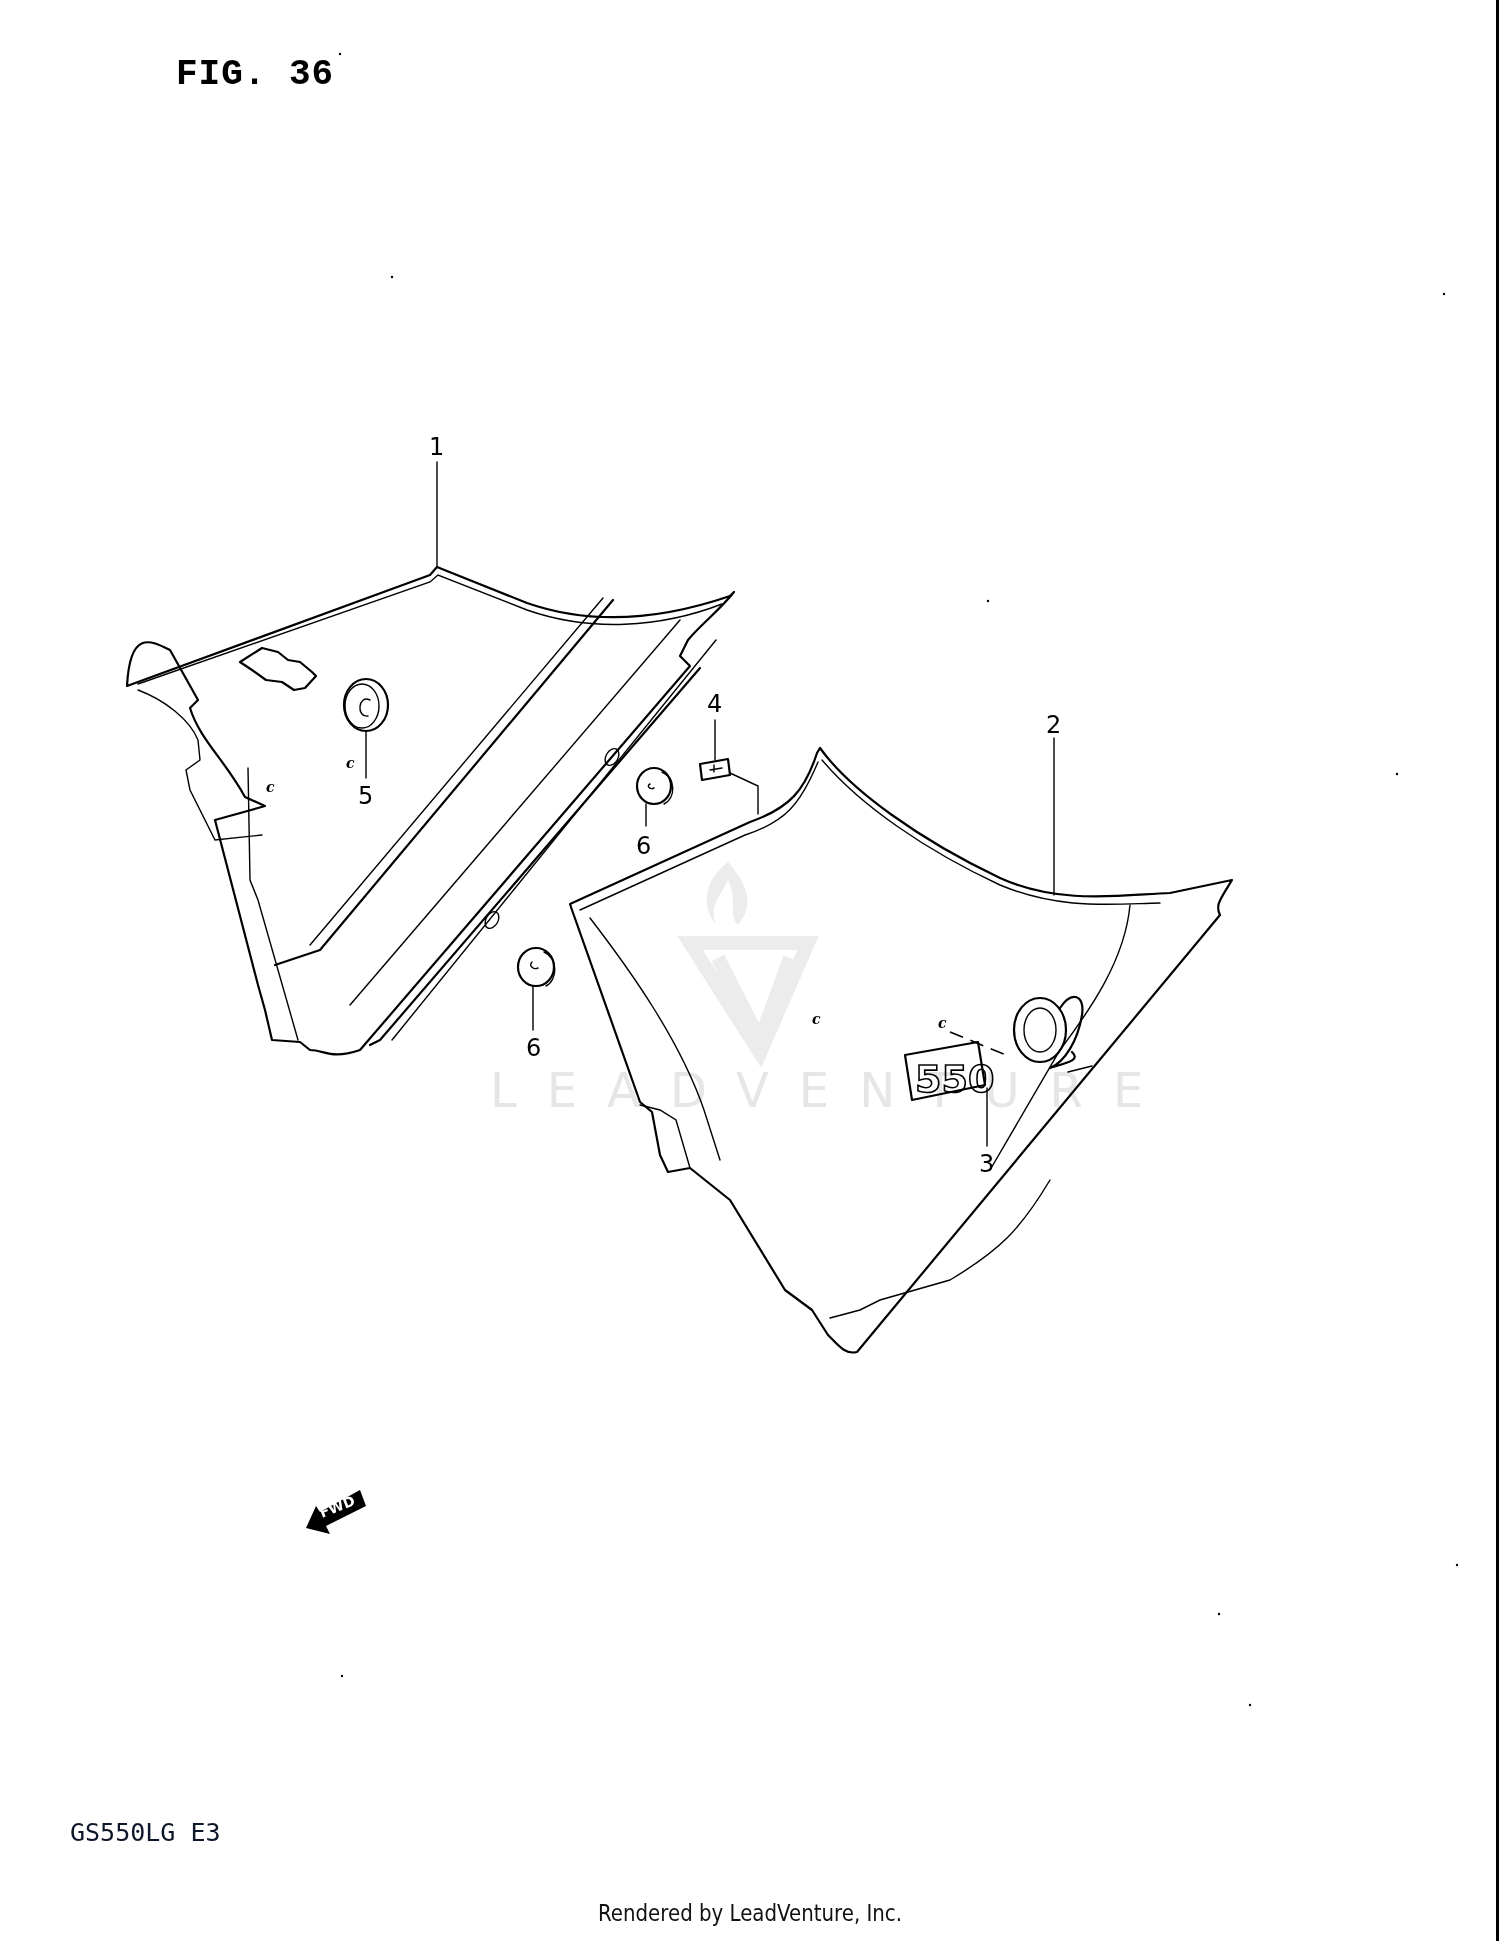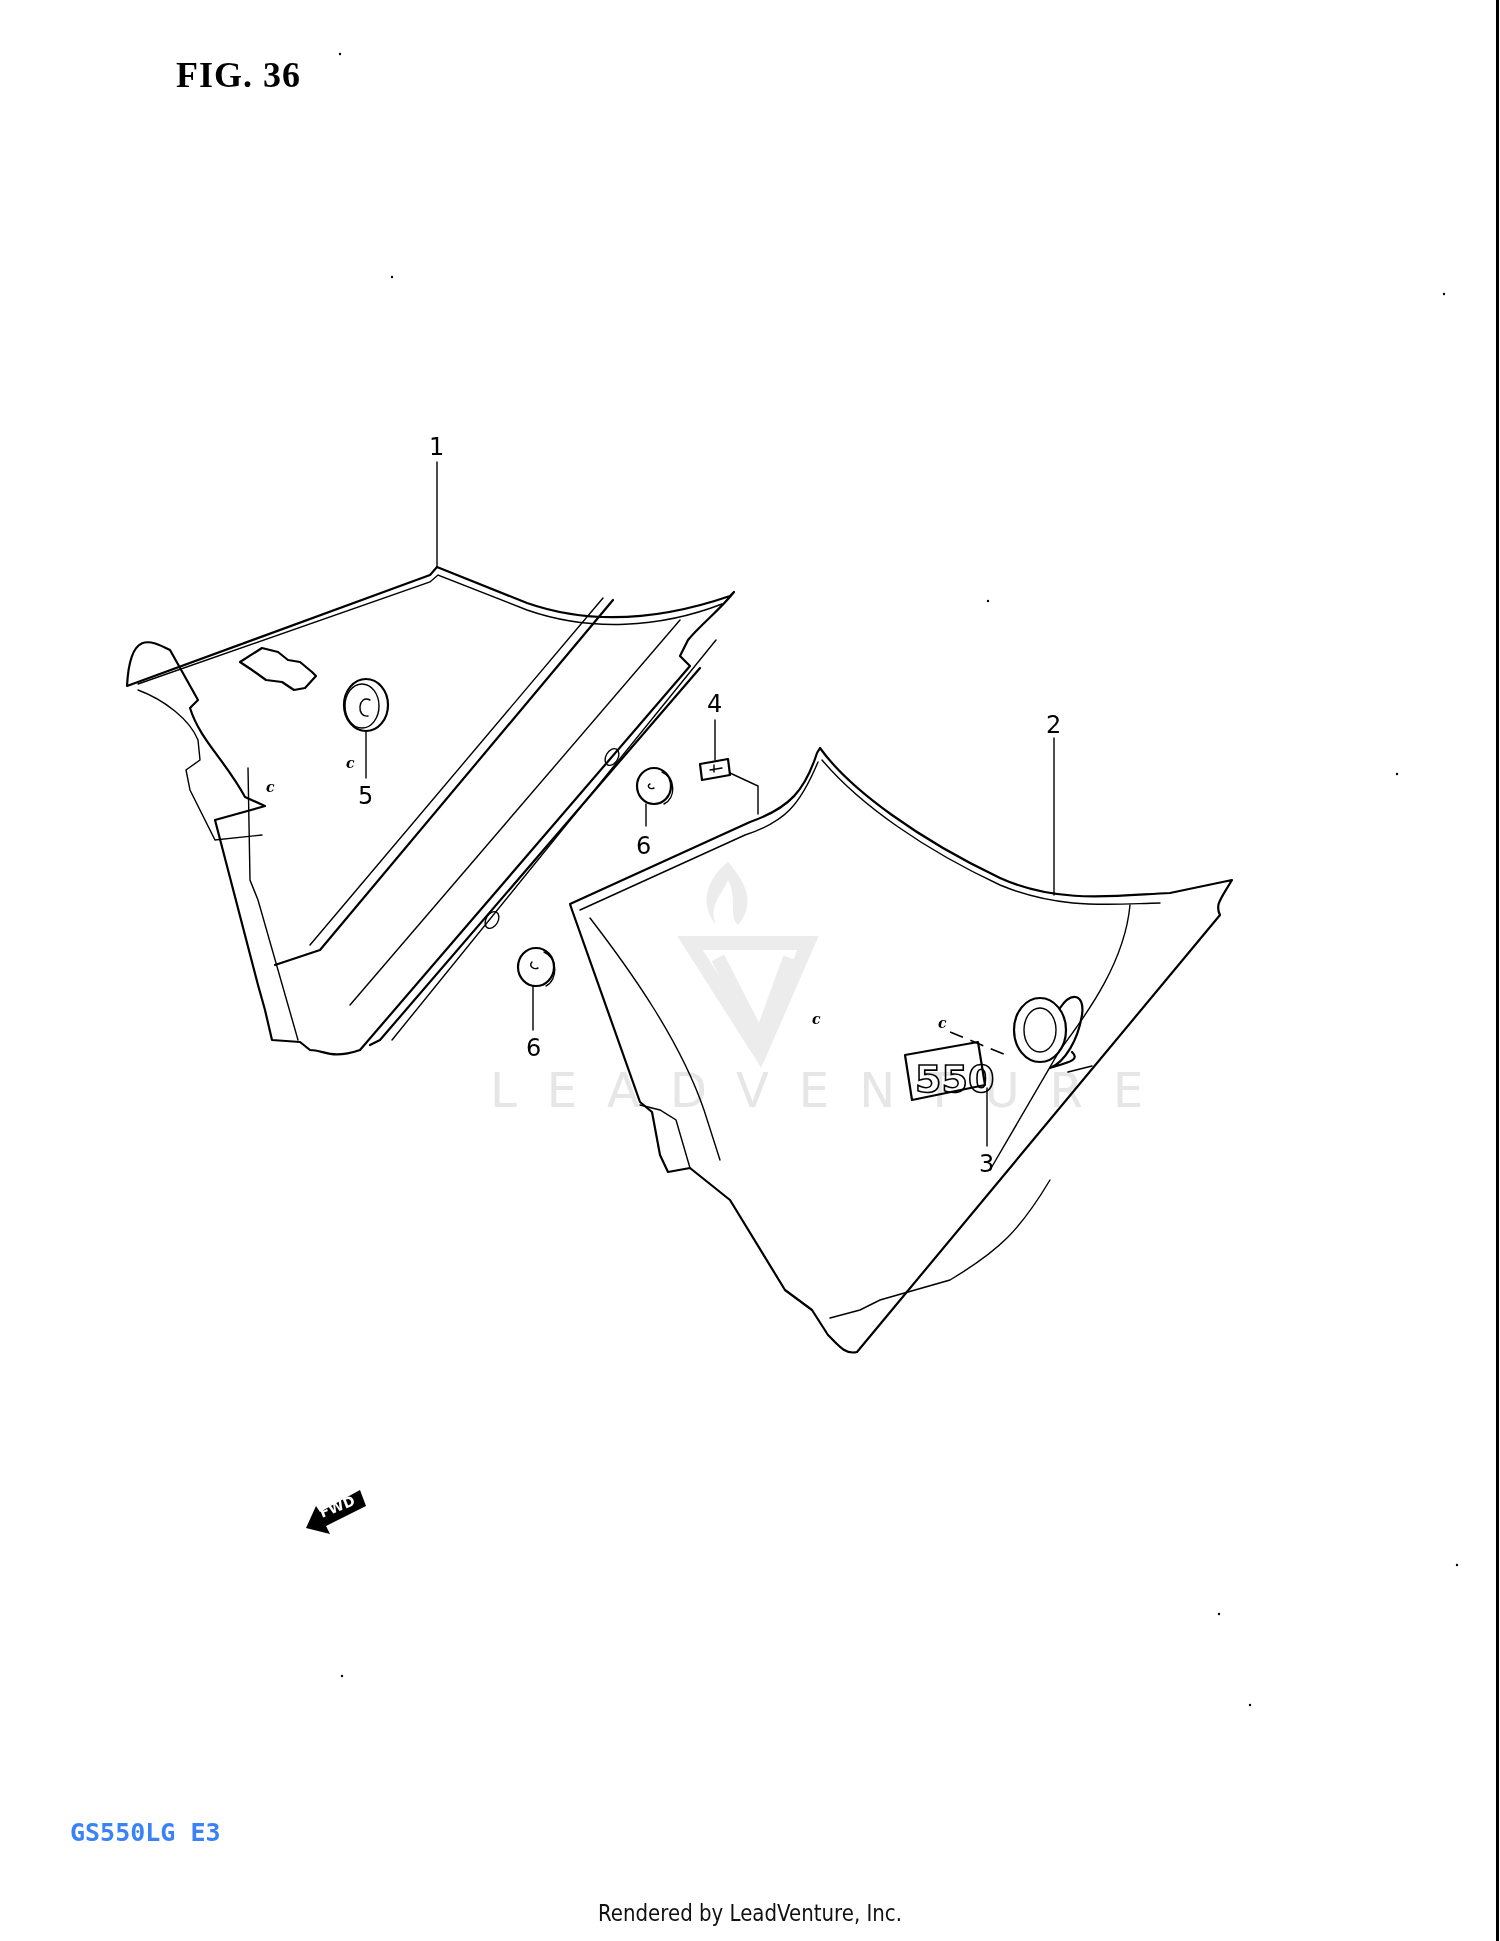--- a/index.html
+++ b/index.html
@@ -1,20 +1,20 @@
 <!DOCTYPE html>
 <html><head>
   <meta charset="utf-8">
   <style>
     html, body { margin: 0; padding: 0; background: #ffffff; }
     body { width: 1500px; height: 1941px; position: relative; overflow: hidden; }
     .page { position: absolute; left: 0; top: 0; width: 1500px; height: 1941px; background: #ffffff; }
     .right-border { position: absolute; left: 1496px; top: 0; width: 3px; height: 1941px; background: #000; }
-    .fig-title { position: absolute; left: 176px; top: 54px; font-family: Liberation Serif, serif; font-weight: bold; font-size: 36px; letter-spacing: 1px; color: #000; }
-    .model-code { position: absolute; left: 70px; top: 1818px; font-family: "DejaVu Sans Mono", monospace; font-size: 25px; color: #3b82f6; font-weight: bold; }
+    .fig-title { position: absolute; left: 176px; top: 54px; font-family: Liberation Mono, monospace; font-weight: bold; font-size: 36px; letter-spacing: 1px; color: #000; }
+    .model-code { position: absolute; left: 70px; top: 1818px; font-family: "DejaVu Sans Mono", monospace; font-size: 25px; color: #0f172a; }
     .footer { position: absolute; left: 0; width: 1500px; top: 1900px; text-align: center; font-family: "DejaVu Sans", sans-serif; font-size: 23px; color: #111; transform: scaleX(0.86); transform-origin: 750px 0; }
     svg.drawing { position: absolute; left: 0; top: 0; }
     .ln { fill: none; stroke: #000; stroke-width: 2.2; stroke-linejoin: round; stroke-linecap: round; }
     .ln-thin { fill: none; stroke: #000; stroke-width: 1.4; stroke-linecap: round; }
     .ln-dash { fill: none; stroke: #000; stroke-width: 1.6; stroke-dasharray: 14 8; }
     .callout-num { font-family: "DejaVu Sans", sans-serif; font-size: 24px; fill: #000; }
     .mark-c { font-family: "DejaVu Serif", serif; font-style: italic; font-weight: bold; font-size: 14px; fill: #000; }
     .wm-text { font-family: "DejaVu Sans", sans-serif; font-size: 48px; letter-spacing: 30px; fill: #e6e6e6; }
   </style>
 </head>

